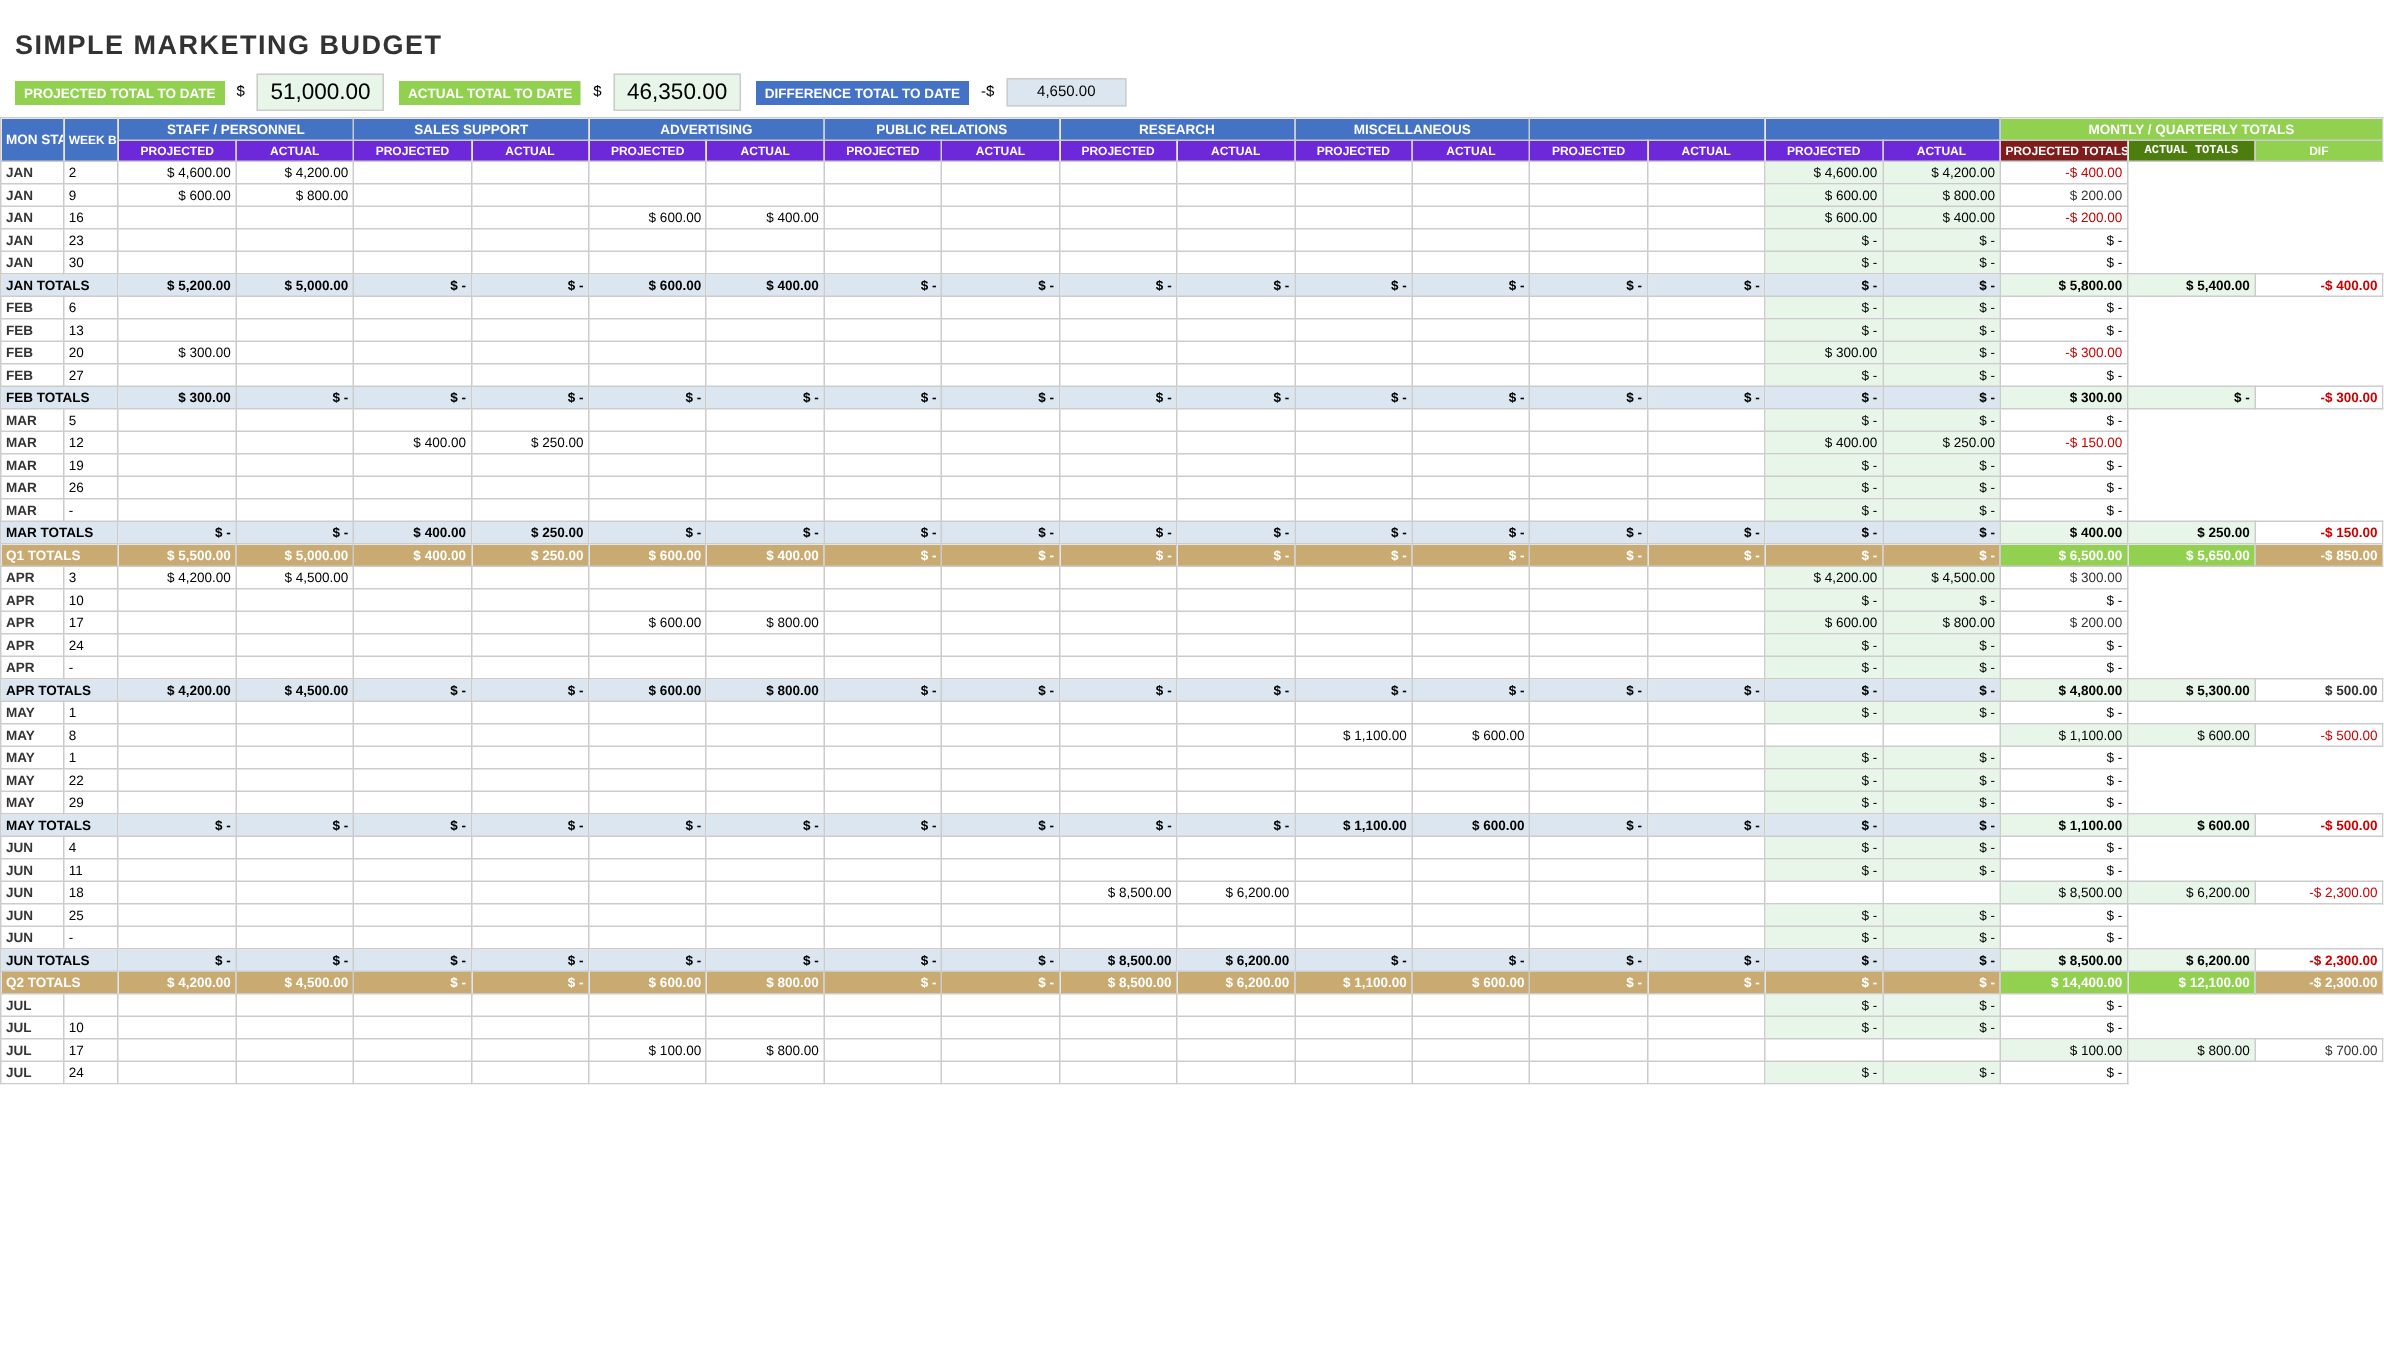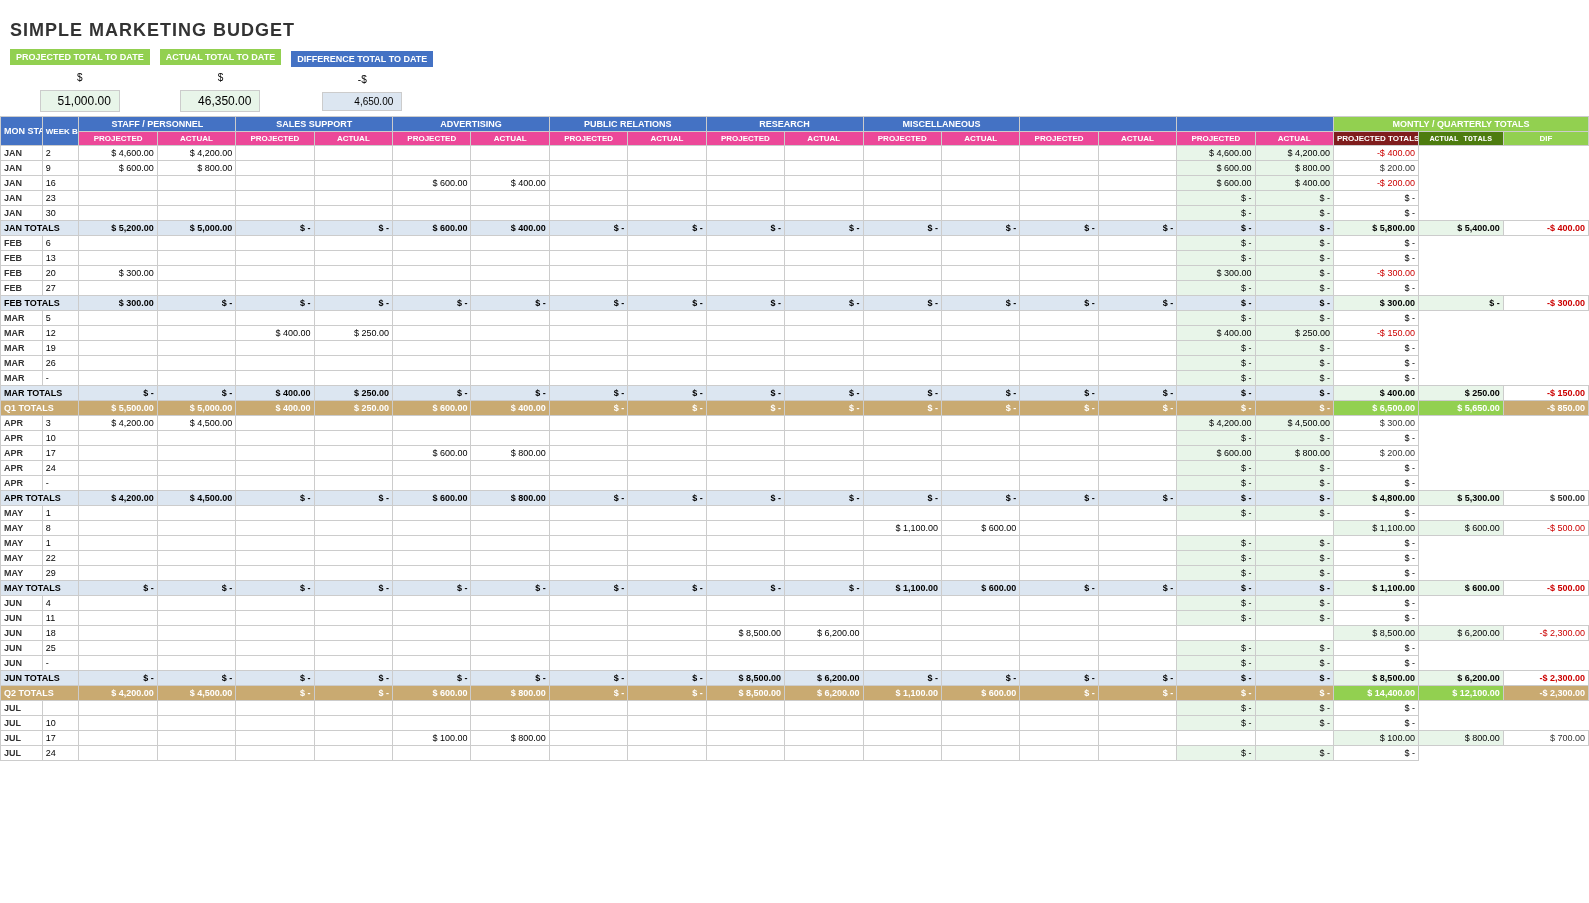--- a/index.html
+++ b/index.html
@@ -1,34 +1,34 @@
 <!DOCTYPE html>
 <html><head>
   <meta charset="utf-8">
   <style>
     * { margin: 0; padding: 0; box-sizing: border-box; }
     body { font-family: Arial, sans-serif; font-size: 10px; background: #fff; overflow-x: auto; }
     
     .title { font-size: 18px; font-weight: bold; padding: 20px 10px 4px; color: #333; letter-spacing: 1px; }
     
     .summary-bar { display: flex; align-items: center; padding: 4px 10px; gap: 10px; }
-    .summary-item { display: flex; align-items: center; gap: 4px; flex-direction: column; }
+    .summary-item { display: flex; align-items: center; gap: 4px; }
     .summary-label { background: #92d050; color: #fff; font-weight: bold; font-size: 9px; padding: 3px 6px; text-transform: uppercase; }
-    .summary-value { background: #e8f5e9; border: 1px solid #ccc; padding: 3px 8px; min-width: 80px; text-align: right; font-size: 12px; }
+    .summary-value { background: #e8f5e9; border: 1px solid #ccc; padding: 3px 8px; min-width: 80px; text-align: right; font-size: 15px; }
     .summary-currency { font-size: 10px; padding: 3px 4px; }
     .summary-label-diff { background: #4472c4; color: #fff; font-weight: bold; font-size: 9px; padding: 3px 6px; text-transform: uppercase; }
-    .summary-value-diff { background: #dce6f1; border: 1px solid #ccc; padding: 3px 8px; min-width: 80px; text-align: right; font-size: 10px; }
+    .summary-value-diff { background: #dce6f1; border: 1px solid #ccc; padding: 3px 8px; min-width: 80px; text-align: center; font-size: 10px; }
 
     table { border-collapse: collapse; width: 100%; min-width: 1560px; table-layout: fixed; }
     
     th, td { border: 1px solid #ccc; padding: 2px 3px; font-size: 9px; white-space: nowrap; overflow: hidden; }
     
     
     .header-top th { background: #4472c4; color: #fff; text-align: center; font-weight: bold; font-size: 9px; text-transform: uppercase; }
-    .header-sub th { background: #ec4899; color: #fff; text-align: center; font-weight: bold; font-size: 8px; text-transform: uppercase; }
+    .header-sub th { background: #6d28d9; color: #fff; text-align: center; font-weight: bold; font-size: 8px; text-transform: uppercase; }
     
     
     .header-top .monthly-totals-header { background: #92d050; color: #fff; }
     .header-sub .monthly-proj { background: #7f1d1d; color: #fff; }
     .header-sub .monthly-actual { background: #4d7c0f; color: #fff; font-family: Liberation Mono, monospace; }
     .header-sub .monthly-dif { background: #92d050; color: #fff; }
     
     
     .data-row td { background: #fff; }
     .data-row td.month-col { font-weight: bold; color: #333; }

